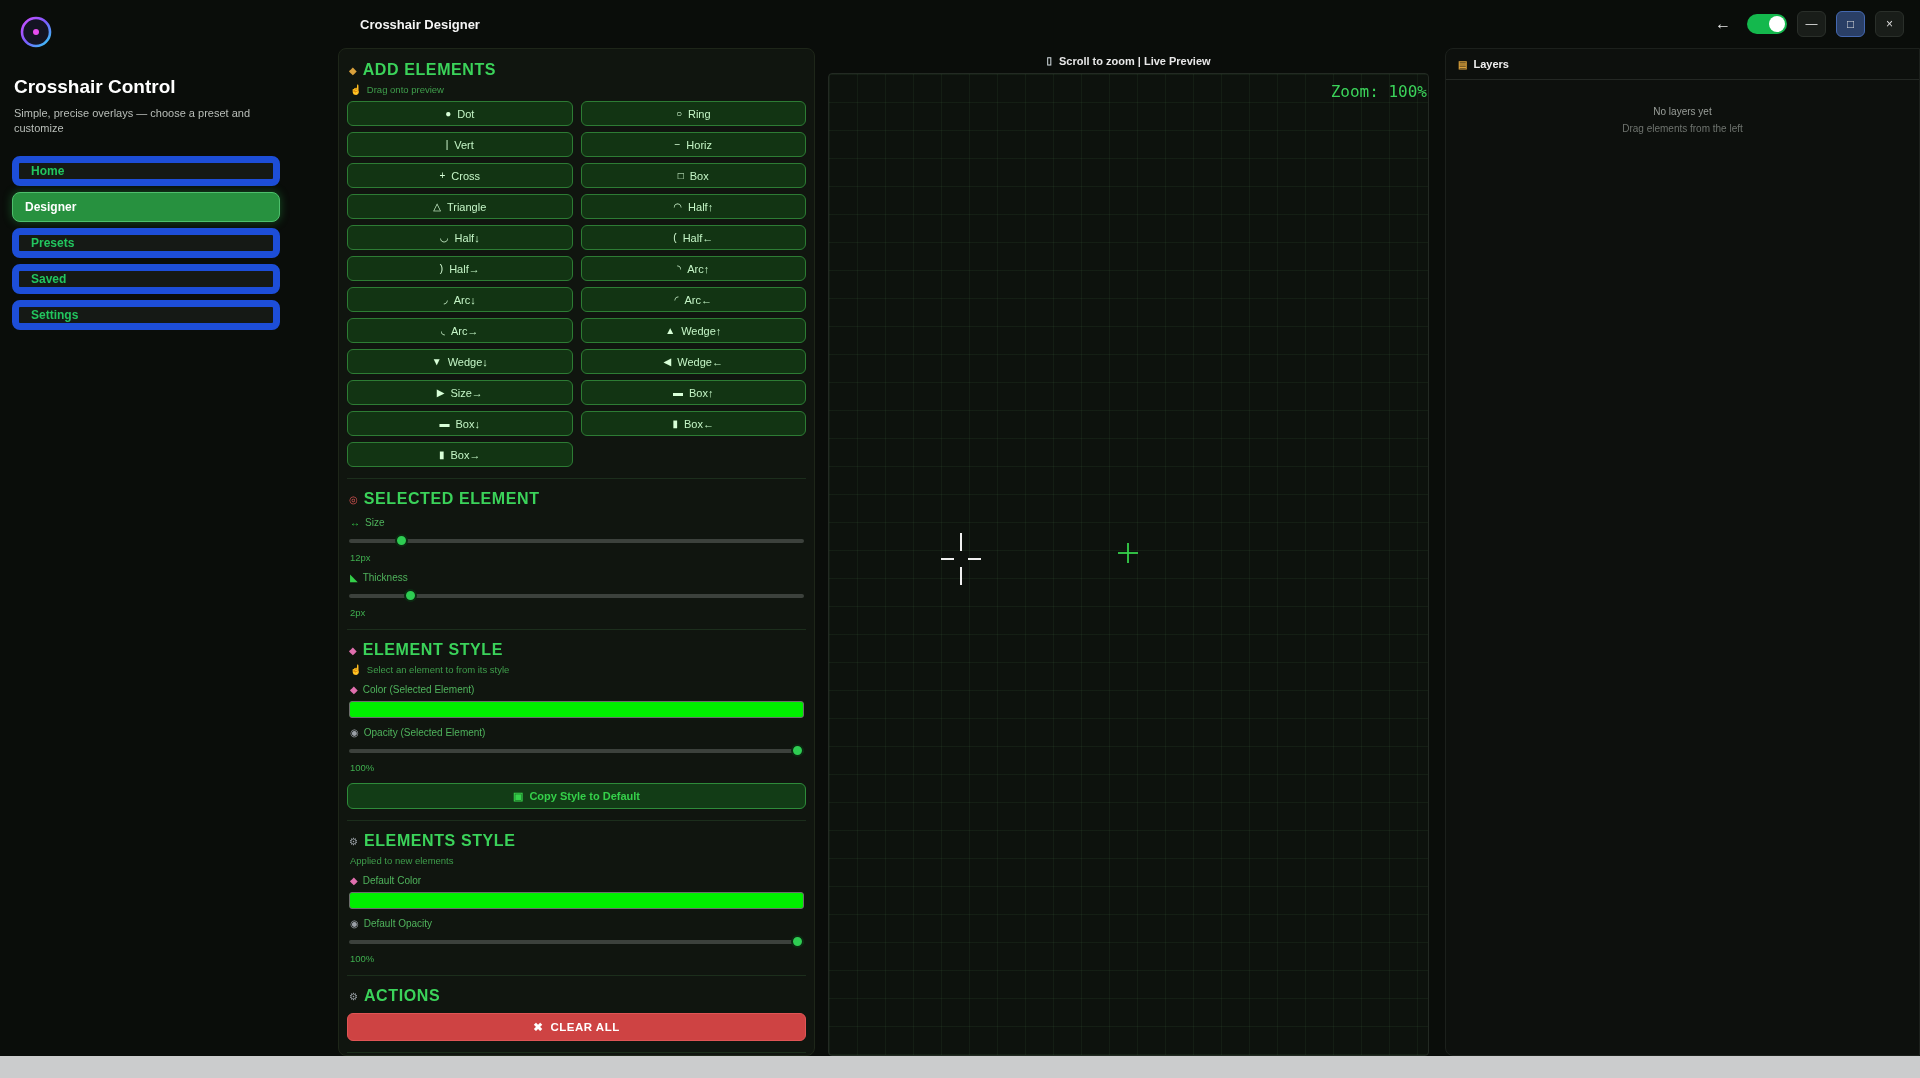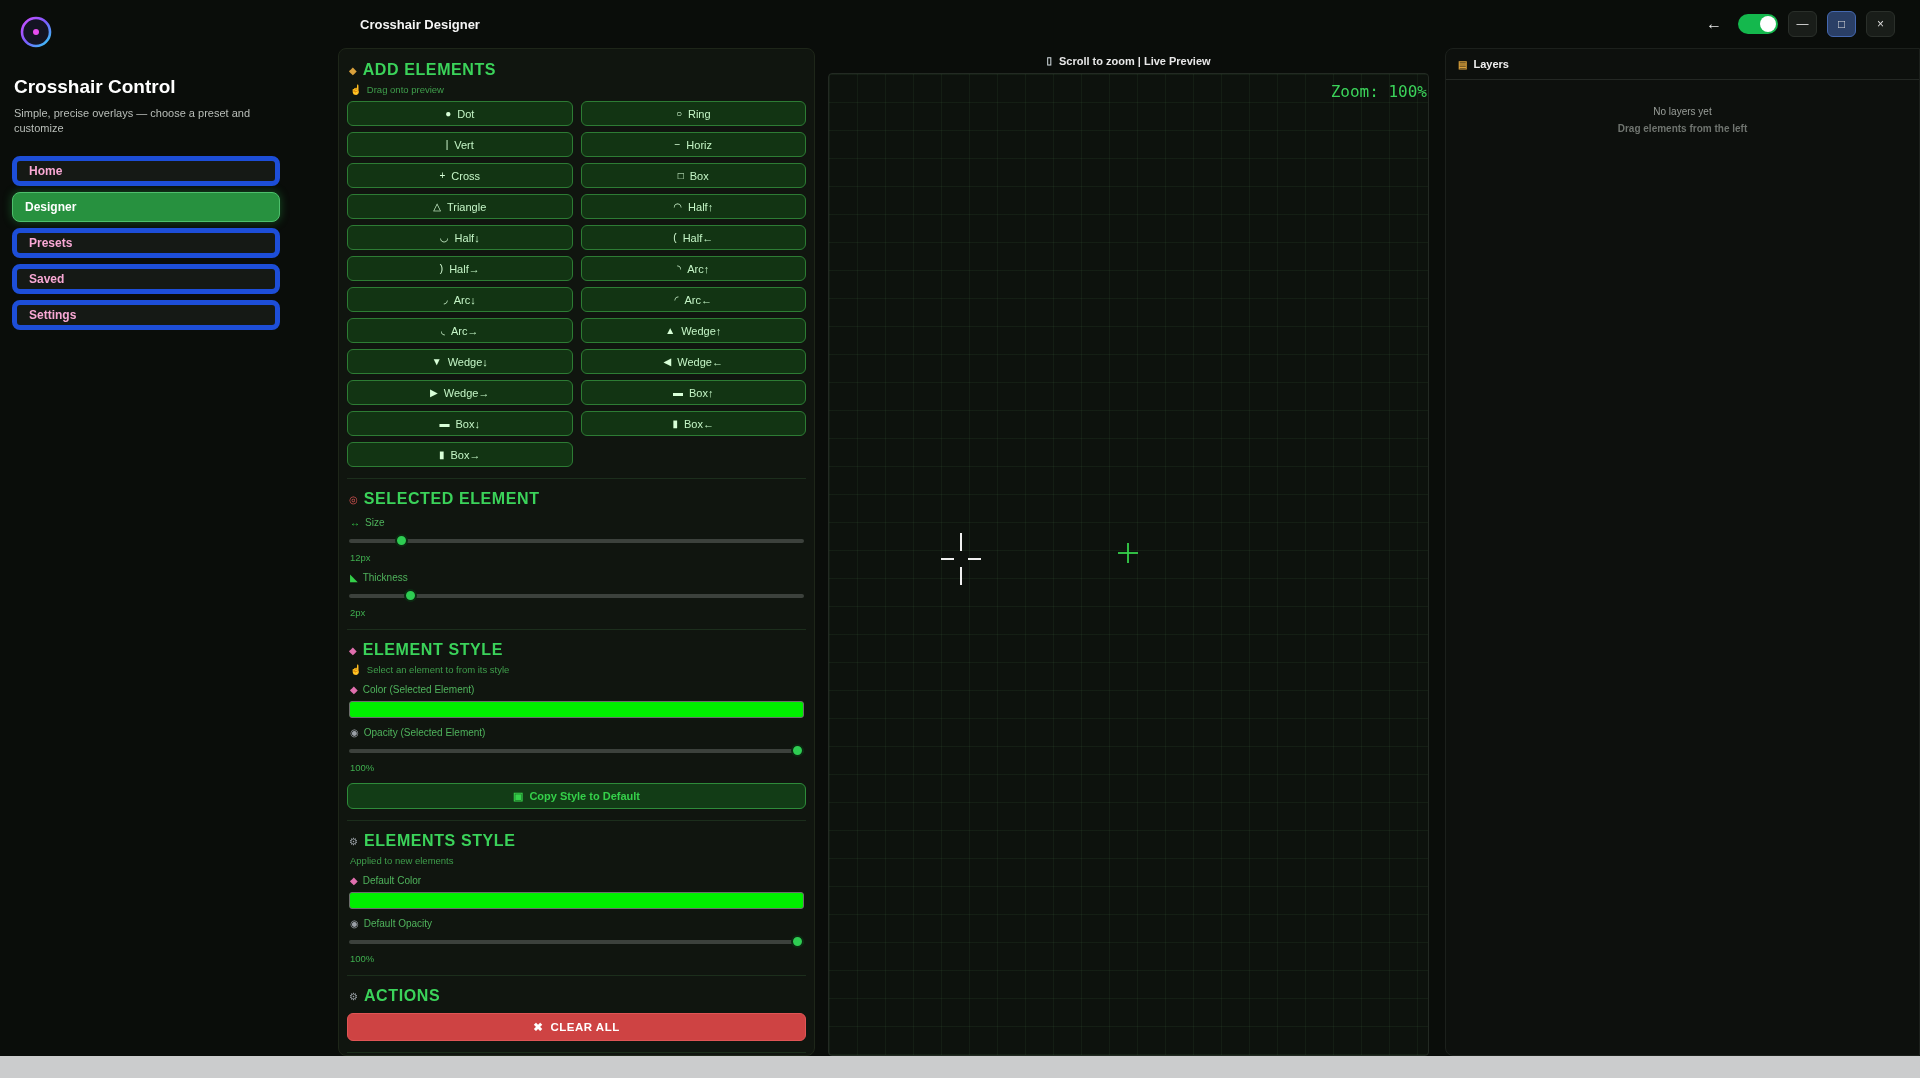--- a/index.html
+++ b/index.html
@@ -12,32 +12,32 @@
   }
   .app { display:flex; height:1056px; }
 
   
   .sidebar { width:288px; flex:0 0 288px; padding:14px 10px 0 12px; }
   .logo-wrap { width:36px; height:36px; margin-left:6px; }
   .sb-title { font-size:19px; font-weight:800; color:#ffffff; margin-top:26px; margin-left:2px; }
   .sb-sub { font-size:11px; color:#b9beb9; margin-top:8px; margin-left:2px; max-width:252px; line-height:1.35; }
   .nav { margin-top:20px; display:flex; flex-direction:column; gap:6px; }
   .nav-item {
-    height:30px; border-radius:8px; background:#151915; border:5px solid #1d4ed8;
+    height:30px; border-radius:8px; background:#151915; border:7px solid #1d4ed8;
     display:flex; align-items:center; padding:0 12px; font-size:12px; font-weight:600;
-    color:#f9a8d4; cursor:pointer; text-align:left; width:268px;
+    color:#22c55e; cursor:pointer; text-align:left; width:268px;
   }
   .nav-item.is-active {
     background:#27913f; border:1px solid #4ec06c; color:#ffffff;
     box-shadow:0 0 10px rgba(46,204,82,.35);
   }
 
   
   .main { flex:1; display:flex; flex-direction:column; min-width:0; }
-  .titlebar { height:48px; display:flex; align-items:center; padding:0 25px 0 72px; }
+  .titlebar { height:48px; display:flex; align-items:center; padding:0 16px 0 72px; }
   .win-title { font-size:13px; font-weight:700; color:#f5f5f5; }
   .win-controls { margin-left:auto; display:flex; align-items:center; gap:10px; }
   .back-btn { background:none; border:none; color:#e8e8e8; font-size:16px; cursor:pointer; padding:2px 6px; }
   .toggle { width:40px; height:20px; border-radius:10px; background:#14b84d; position:relative; cursor:pointer; }
   .toggle .knob { position:absolute; top:2px; right:2px; width:16px; height:16px; border-radius:50%; background:#ffffff; }
   .win-btn {
     width:29px; height:26px; border-radius:6px; background:#191d19; border:1px solid #2a2f2a;
     color:#dcdcdc; font-size:12px; line-height:1; cursor:pointer; font-family:inherit;
   }
   .win-btn.maximize { background:#2a3f66; border-color:#4468b0; }
@@ -117,21 +117,21 @@
   .bar.h { left:-10px; top:-1px; width:20px; height:2px; }
 
   
   .layers-panel { width:475px; flex:0 0 475px; margin-left:16px; background:#0d100d;
     border:1px solid #1c201c; border-radius:8px 0 0 8px; display:flex; flex-direction:column; }
   .layers-header { display:flex; align-items:center; gap:6px; padding:9px 12px;
     border-bottom:1px solid #242824; font-size:11px; font-weight:700; color:#f0f0f0; }
   .layers-header .lh-icon { font-size:10px; }
   .layers-empty { text-align:center; padding-top:26px; }
   .le-title { font-size:10px; color:#9a9f9a; }
-  .le-sub { font-size:10px; color:#6f746f; margin-top:6px;font-weight:bold; }
+  .le-sub { font-size:10px; color:#6f746f; margin-top:6px; }
 
   
   .taskbar-strip { height:22px; background:#cbcccd; }
 </style>
 </head>
 <body>
 
 <div class="app">
 
   <aside class="sidebar">
@@ -291,21 +291,21 @@
               <span>Wedge↓</span>
             </button>
 
             <button class="el-btn">
               <span class="el-icon">◀</span>
               <span>Wedge←</span>
             </button>
 
             <button class="el-btn">
               <span class="el-icon">▶</span>
-              <span>Wedge→</span>
+              <span>Size→</span>
             </button>
 
             <button class="el-btn">
               <span class="el-icon">▬</span>
               <span>Box↑</span>
             </button>
 
             <button class="el-btn">
               <span class="el-icon">▬</span>
               <span>Box↓</span>

